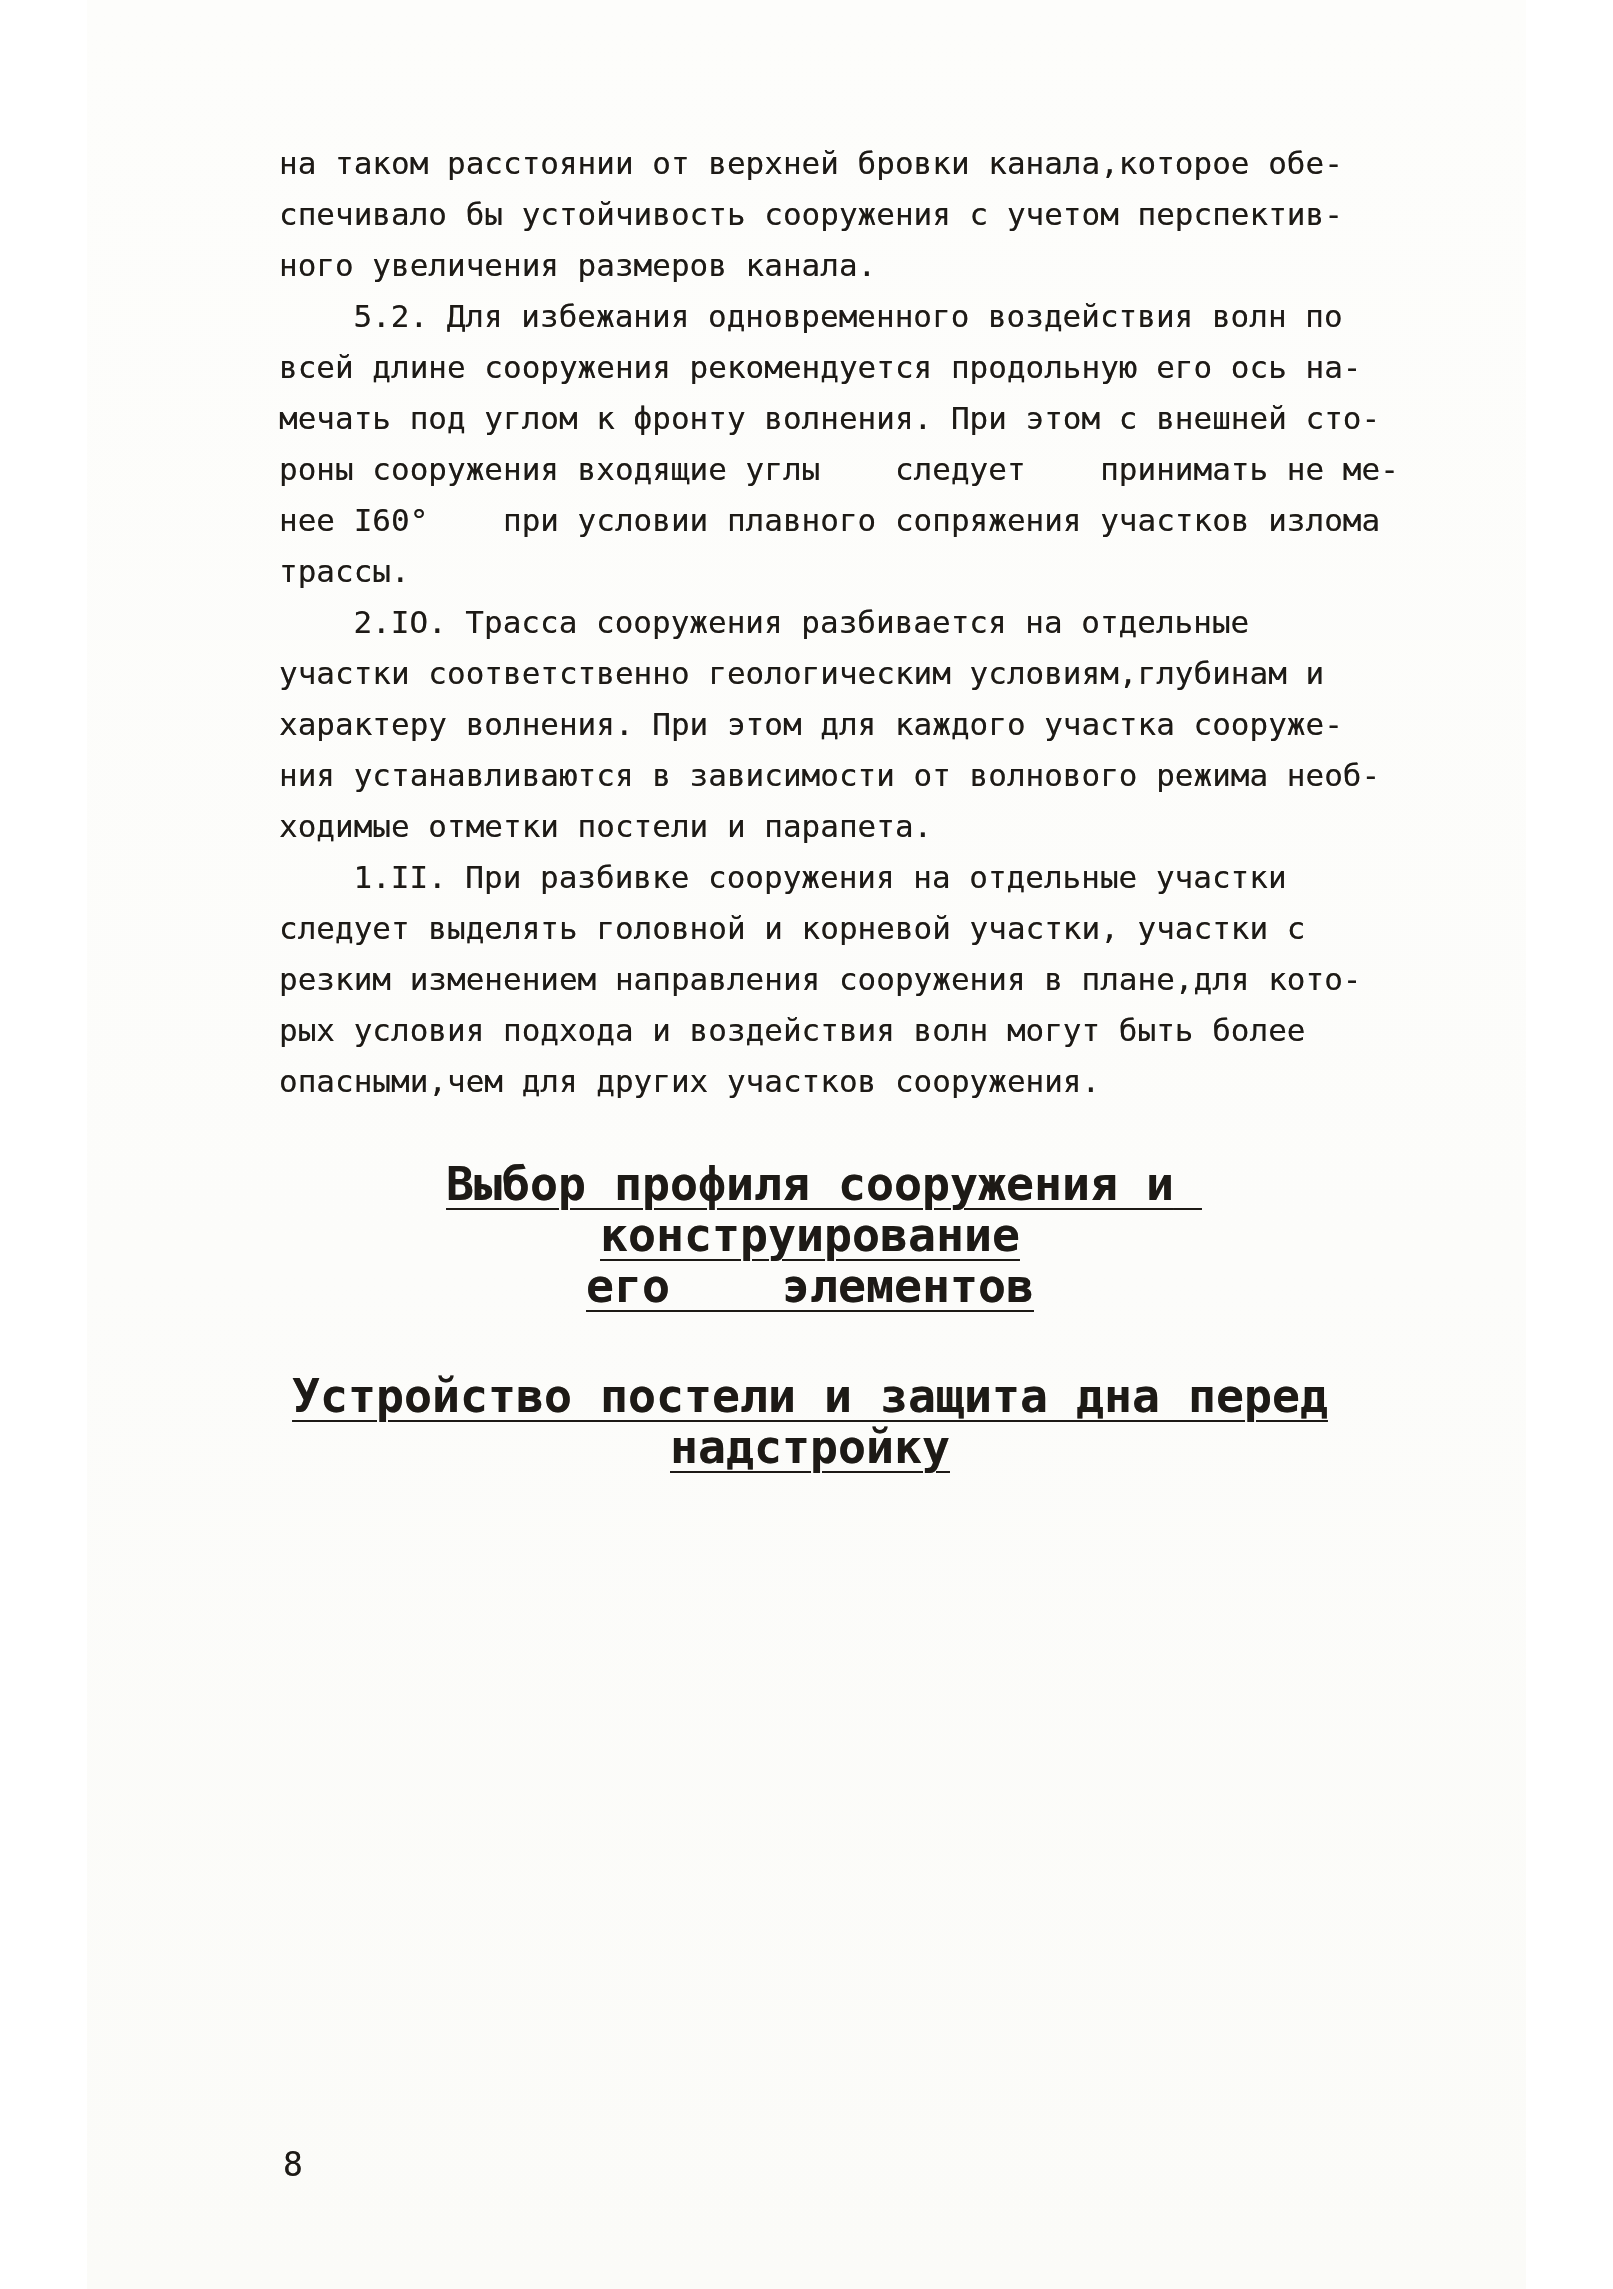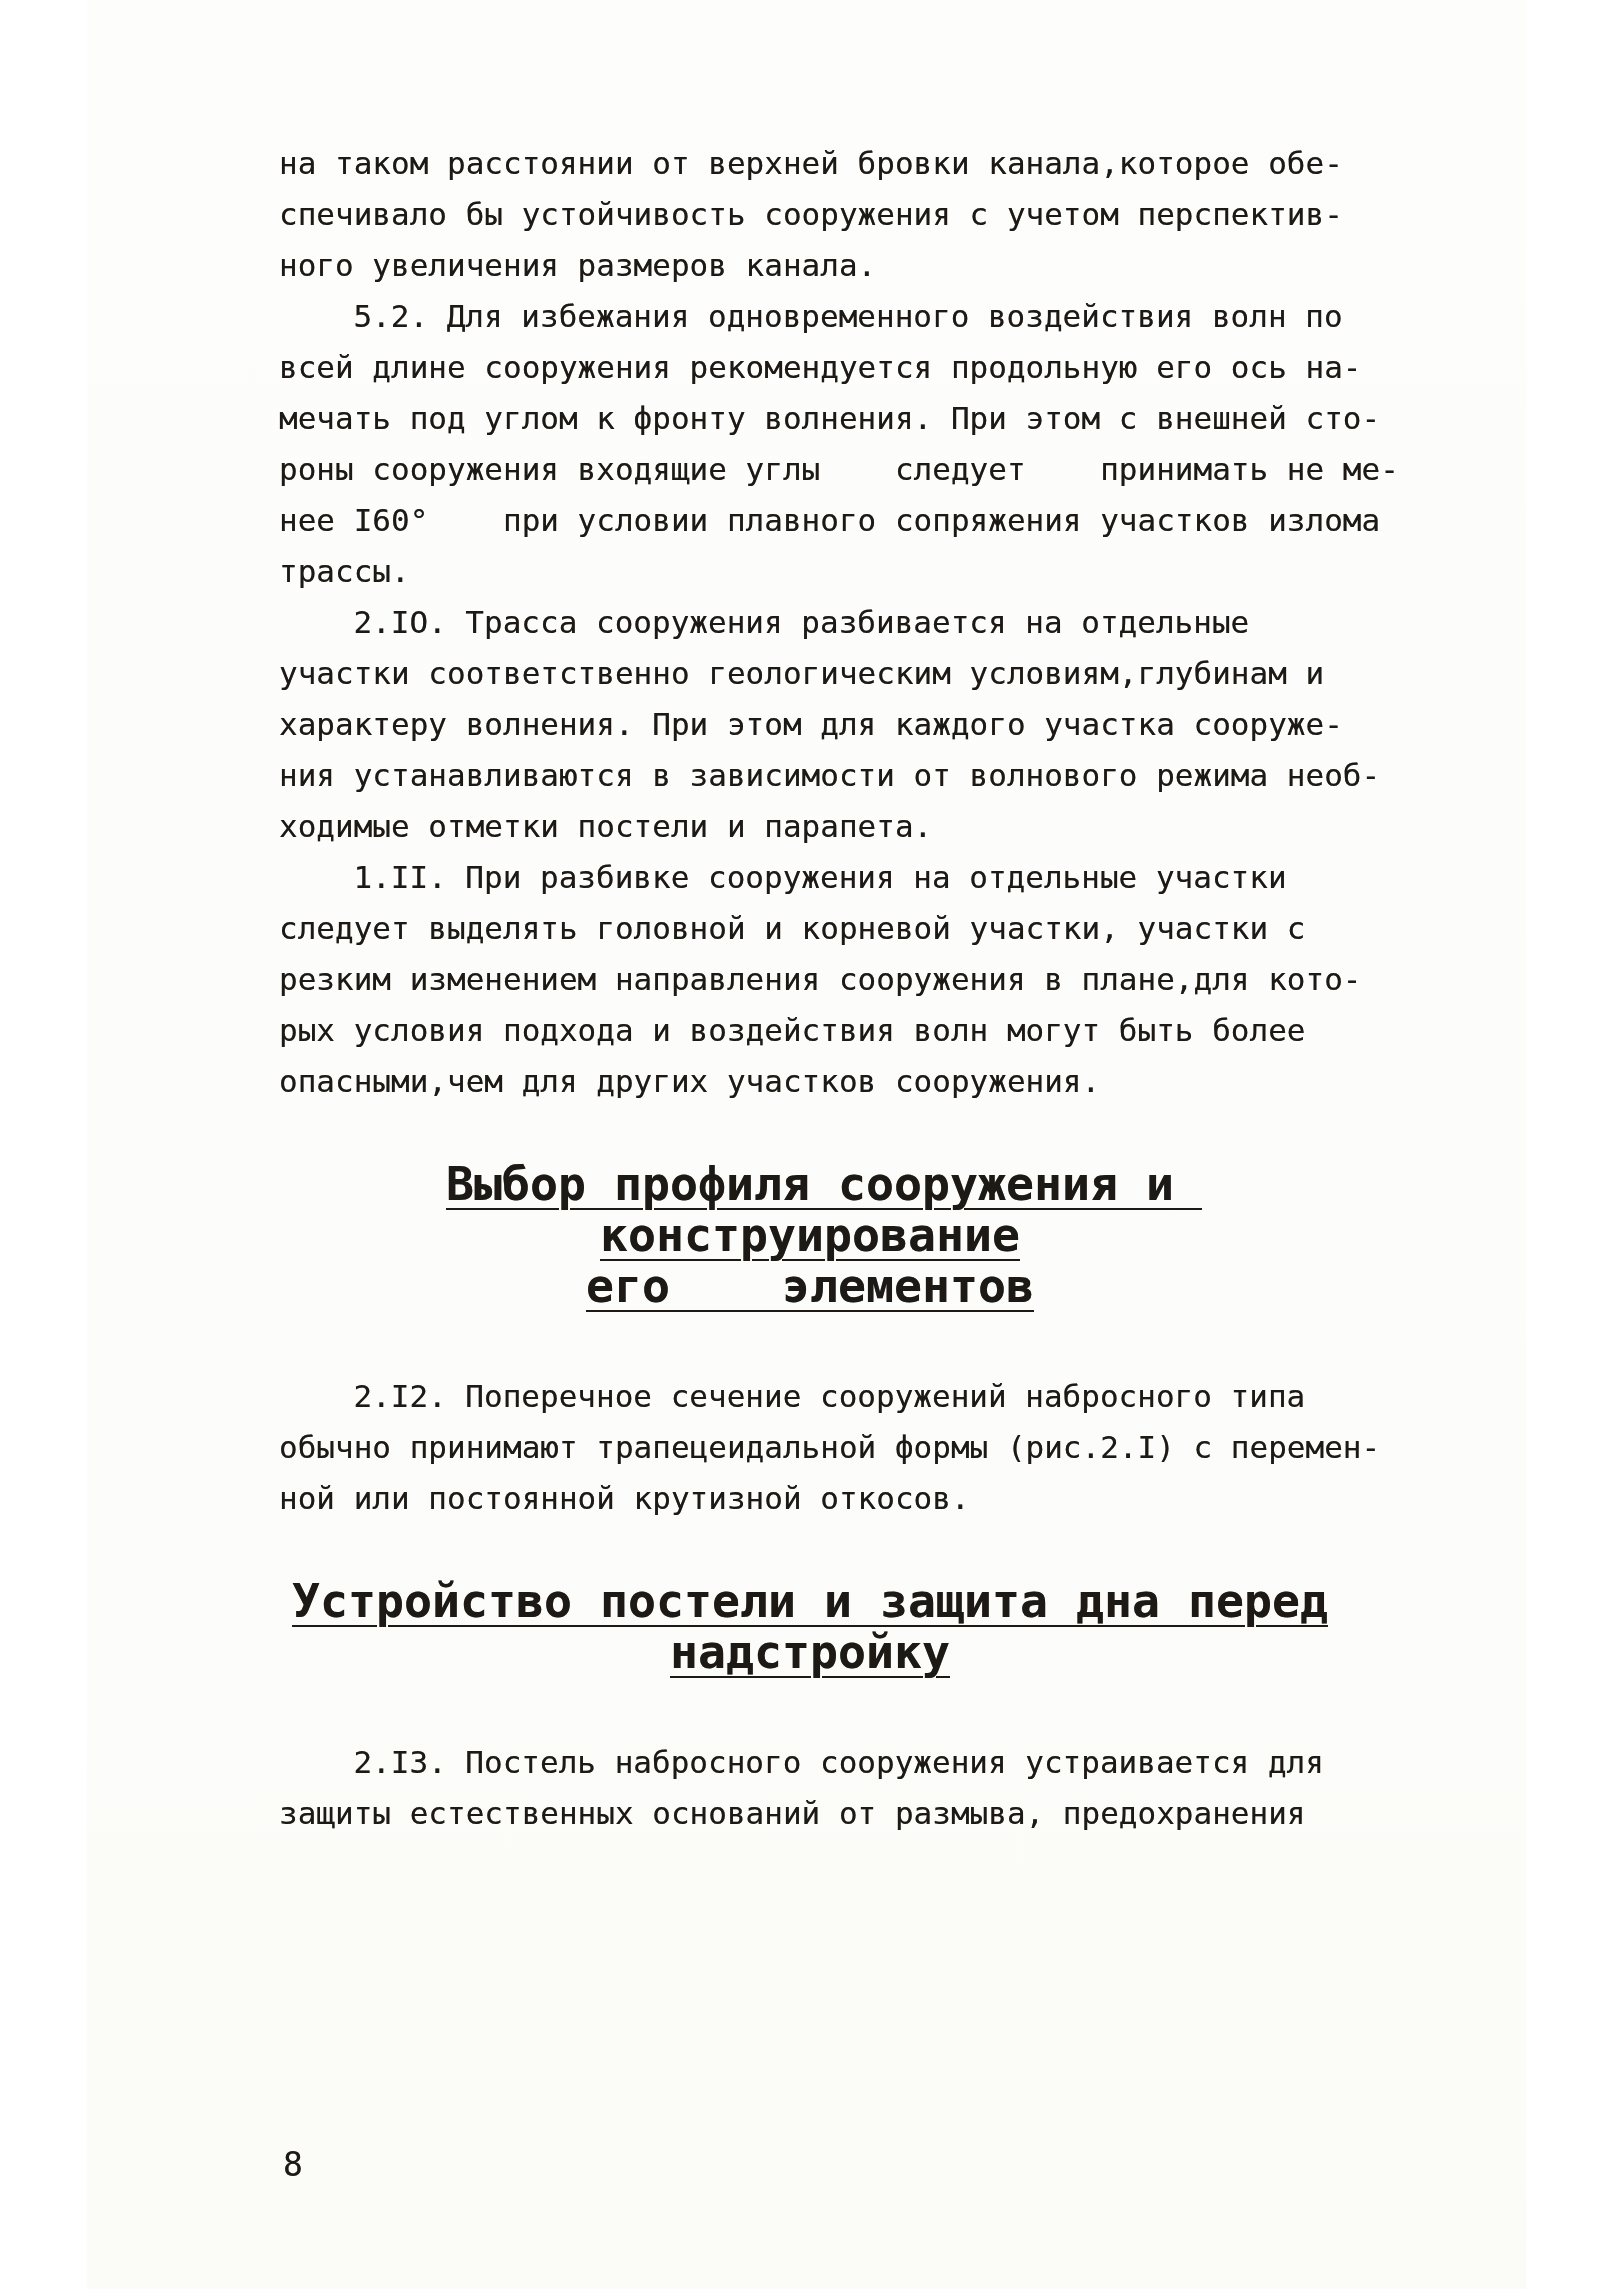--- a/index.html
+++ b/index.html
@@ -76,28 +76,23 @@
 
     <p class="para indent">1.II. При разбивке сооружения на отдельные участки
 следует выделять головной и корневой участки, участки с
 резким изменением направления сооружения в плане,для кото-
 рых условия подхода и воздействия волн могут быть более
 опасными,чем для других участков сооружения.</p>
 
     <h2 class="heading">Выбор профиля сооружения и конструирование
 его    элементов</h2>
 
-    <p class="para indent">2.I2. Поперечное сечение сооружений набросного типа
-обычно принимают трапецеидальной формы (рис.2.I) с перемен-
-ной или постоянной крутизной откосов.</p>
 
 
     <h2 class="heading">Устройство постели и защита дна перед
 надстройку</h2>
 
-    <p class="para indent">2.I3. Постель набросного сооружения устраивается для
-защиты естественных оснований от размыва, предохранения</p>
 
   </div>
 
   <div class="page-number">8</div>
 </div>
 
 
 </body></html>

